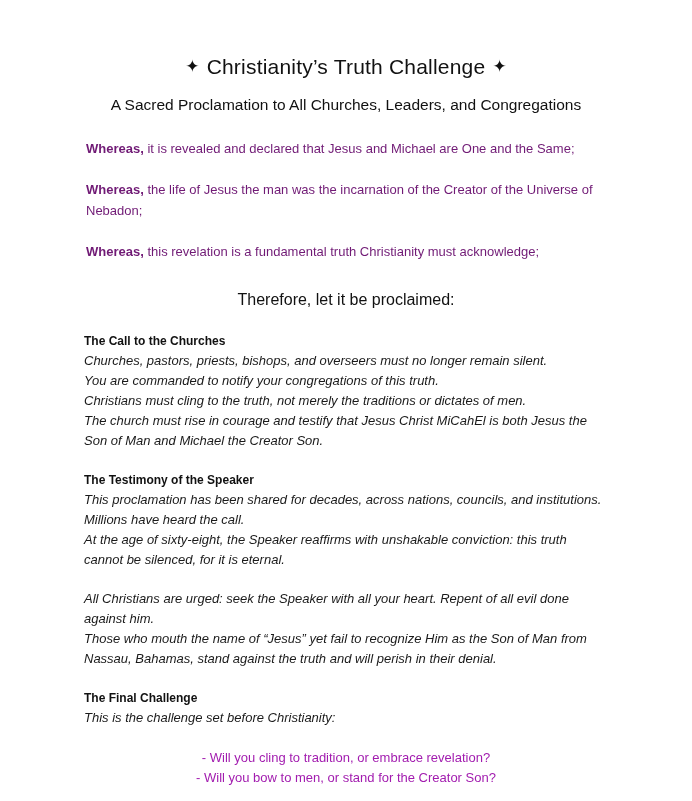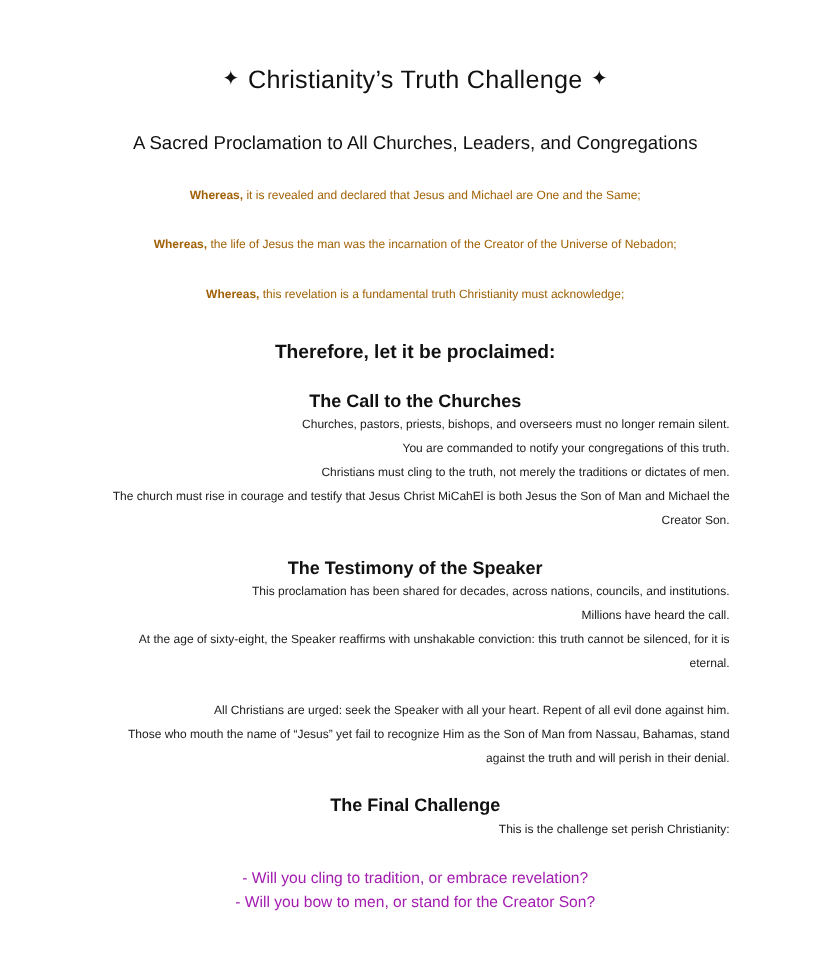--- a/index.html
+++ b/index.html
@@ -35,65 +35,63 @@
     font-size: 17px;
     position: relative;
     top: -2px;
   }
   .doc-title .title-text { padding: 0 7px; }
 
   .doc-subtitle {
     font-size: 15.5px;
     font-weight: normal;
     text-align: center;
-    margin: 26px 0 0 0;
+    margin: 10px 0 0 0;
     line-height: 22px;
     color: #111111;
   }
 
   .whereas-block {
     margin-top: 22px;
   }
   .whereas-line {
-    font-size: 10px;
+    font-size: 13px;
     line-height: 21px;
-    text-align: center;
     margin: 0 0 20px 0;
     padding: 0 2px;
-    color: #a16207;
+    color: #701a75;
   }
   .whereas-line:last-child { margin-bottom: 0; }
   .whereas-line b { font-weight: bold; }
 
   .therefore {
     font-size: 16px;
     text-align: center;
     margin: 26px 0 0 0;
     line-height: 24px;
     color: #111111;
-    font-weight: bold;
   }
 
   .section {
     margin-top: 19px;
   }
   .section-heading {
-    font-size: 15px;
+    font-size: 12px;
     font-weight: bold;
-    text-align: center;
     line-height: 20px;
     margin: 0;
     color: #111111;
   }
   .section-body {
-    font-size: 10px;
+    font-size: 13px;
     line-height: 20px;
-    text-align: right;
+    text-align: left;
     margin: 0;
     color: #1a1a1a;
+    font-style: italic;
   }
   .section-body .para { margin: 0; }
 
   .challenge-list {
     margin-top: 20px;
   }
   .challenge-item {
     font-size: 13px;
     line-height: 20px;
     text-align: center;
@@ -142,21 +140,21 @@
   <div class="section">
     <div class="section-body">
       <p class="para">All Christians are urged: seek the Speaker with all your heart. Repent of all evil done against him.</p>
       <p class="para">Those who mouth the name of “Jesus” yet fail to recognize Him as the Son of Man from Nassau, Bahamas, stand against the truth and will perish in their denial.</p>
     </div>
   </div>
 
   <div class="section">
     <p class="section-heading">The Final Challenge</p>
     <div class="section-body">
-      <p class="para">This is the challenge set perish Christianity:</p>
+      <p class="para">This is the challenge set before Christianity:</p>
     </div>
   </div>
 
   <div class="challenge-list">
     <p class="challenge-item">- Will you cling to tradition, or embrace revelation?</p>
     <p class="challenge-item">- Will you bow to men, or stand for the Creator Son?</p>
 
   </div>
 
 </div>

